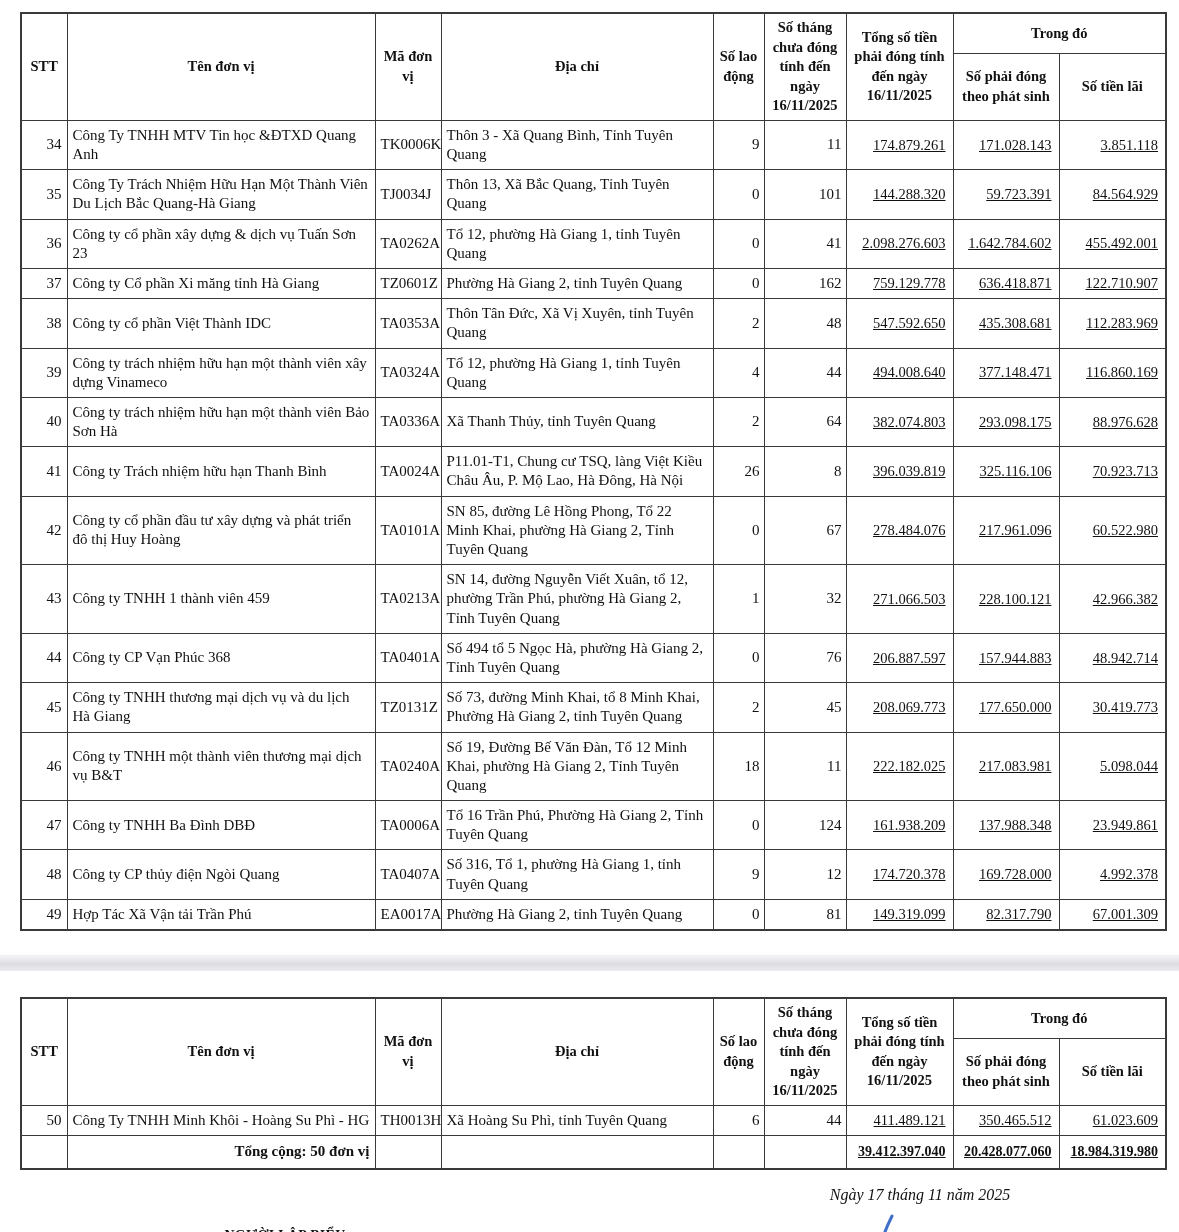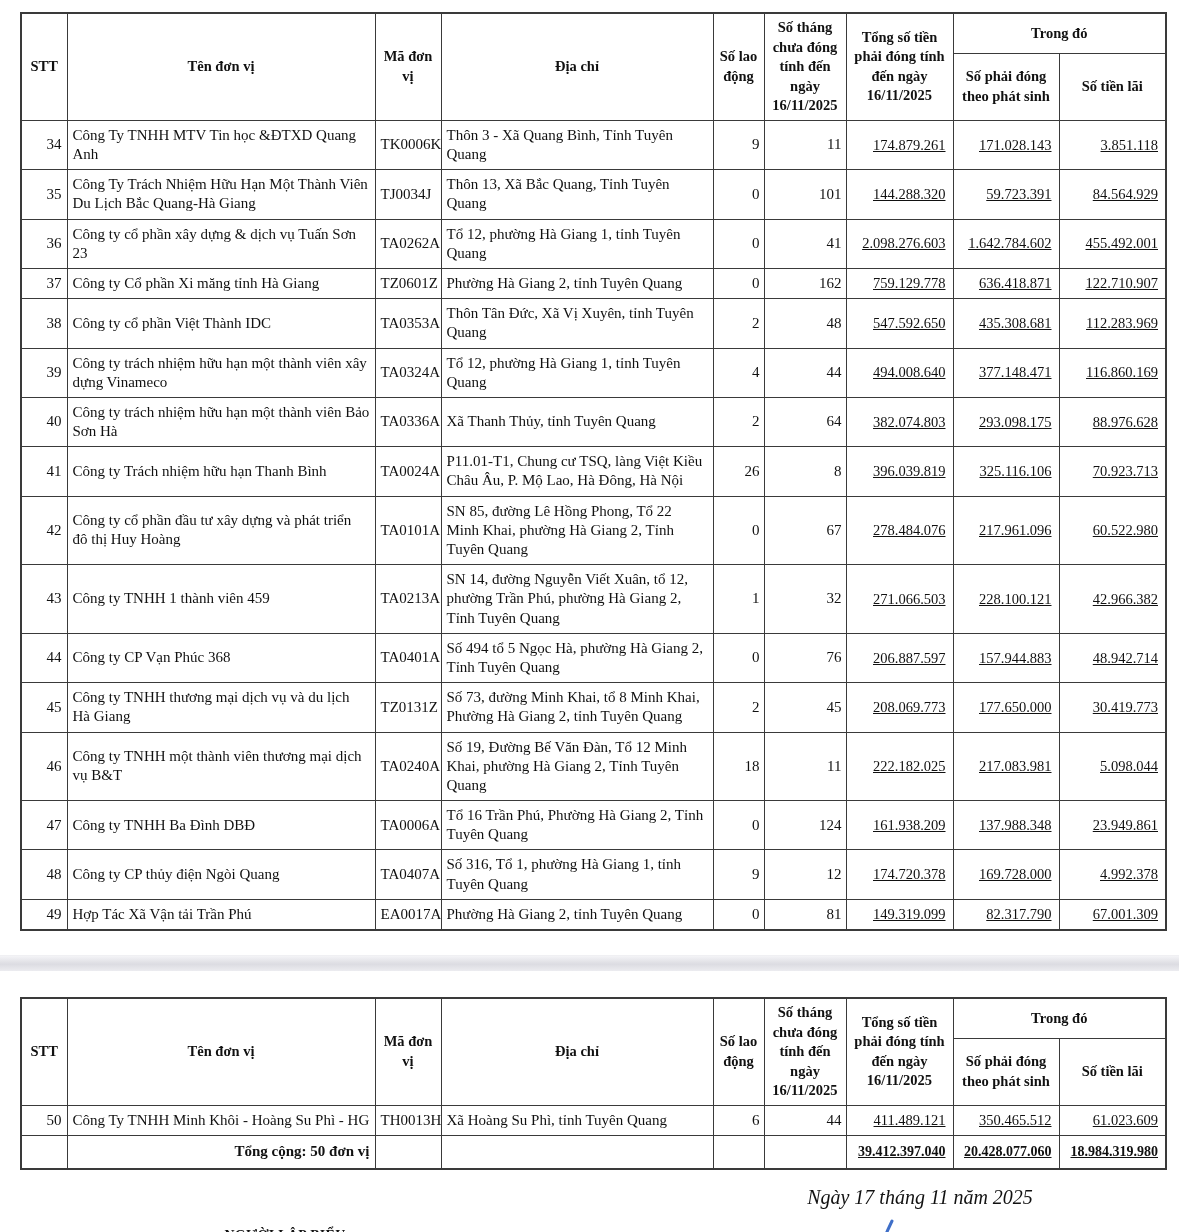--- a/index.html
+++ b/index.html
@@ -13,21 +13,21 @@
   .c-name,.c-addr,.c-code{text-align:left;}
   .c-num{text-align:right;white-space:nowrap;padding-right:4px !important;}
   .c-money{text-align:right;white-space:nowrap;font-size:14.5px !important;padding-right:7px !important;text-decoration:underline;}
   .total-row td{font-weight:bold;font-size:14px !important;height:22px;}
   .total-row .t-label{text-align:right;font-size:15px !important;}
   .page-break{height:15px;margin:24px -14px 26px -20px;background:linear-gradient(to bottom,#f4f4f7 0%,#e2e2e7 40%,#dcdce2 55%,#ececf0 100%);border-top:1px solid #f0f0f3;}
   .sig-section{display:flex;justify-content:space-between;margin-top:16px;}
   .sig-block{text-align:center;}
   .sig-left{width:430px;margin-left:50px;padding-top:22px;}
   .sig-right{width:430px;margin-right:30px;}
-  .sig-date{font-style:italic;font-size:20px;}
+  .sig-date{font-style:italic;font-size:16px;}
   .sig-title{font-weight:bold;font-size:14px;letter-spacing:.3px;margin-top:20px;}
   svg.sig{display:block;margin:4px auto 8px auto;}
 </style>
 </head>
 <body>
 
 <div class="page">
 
   <table class="main">
     <colgroup>

